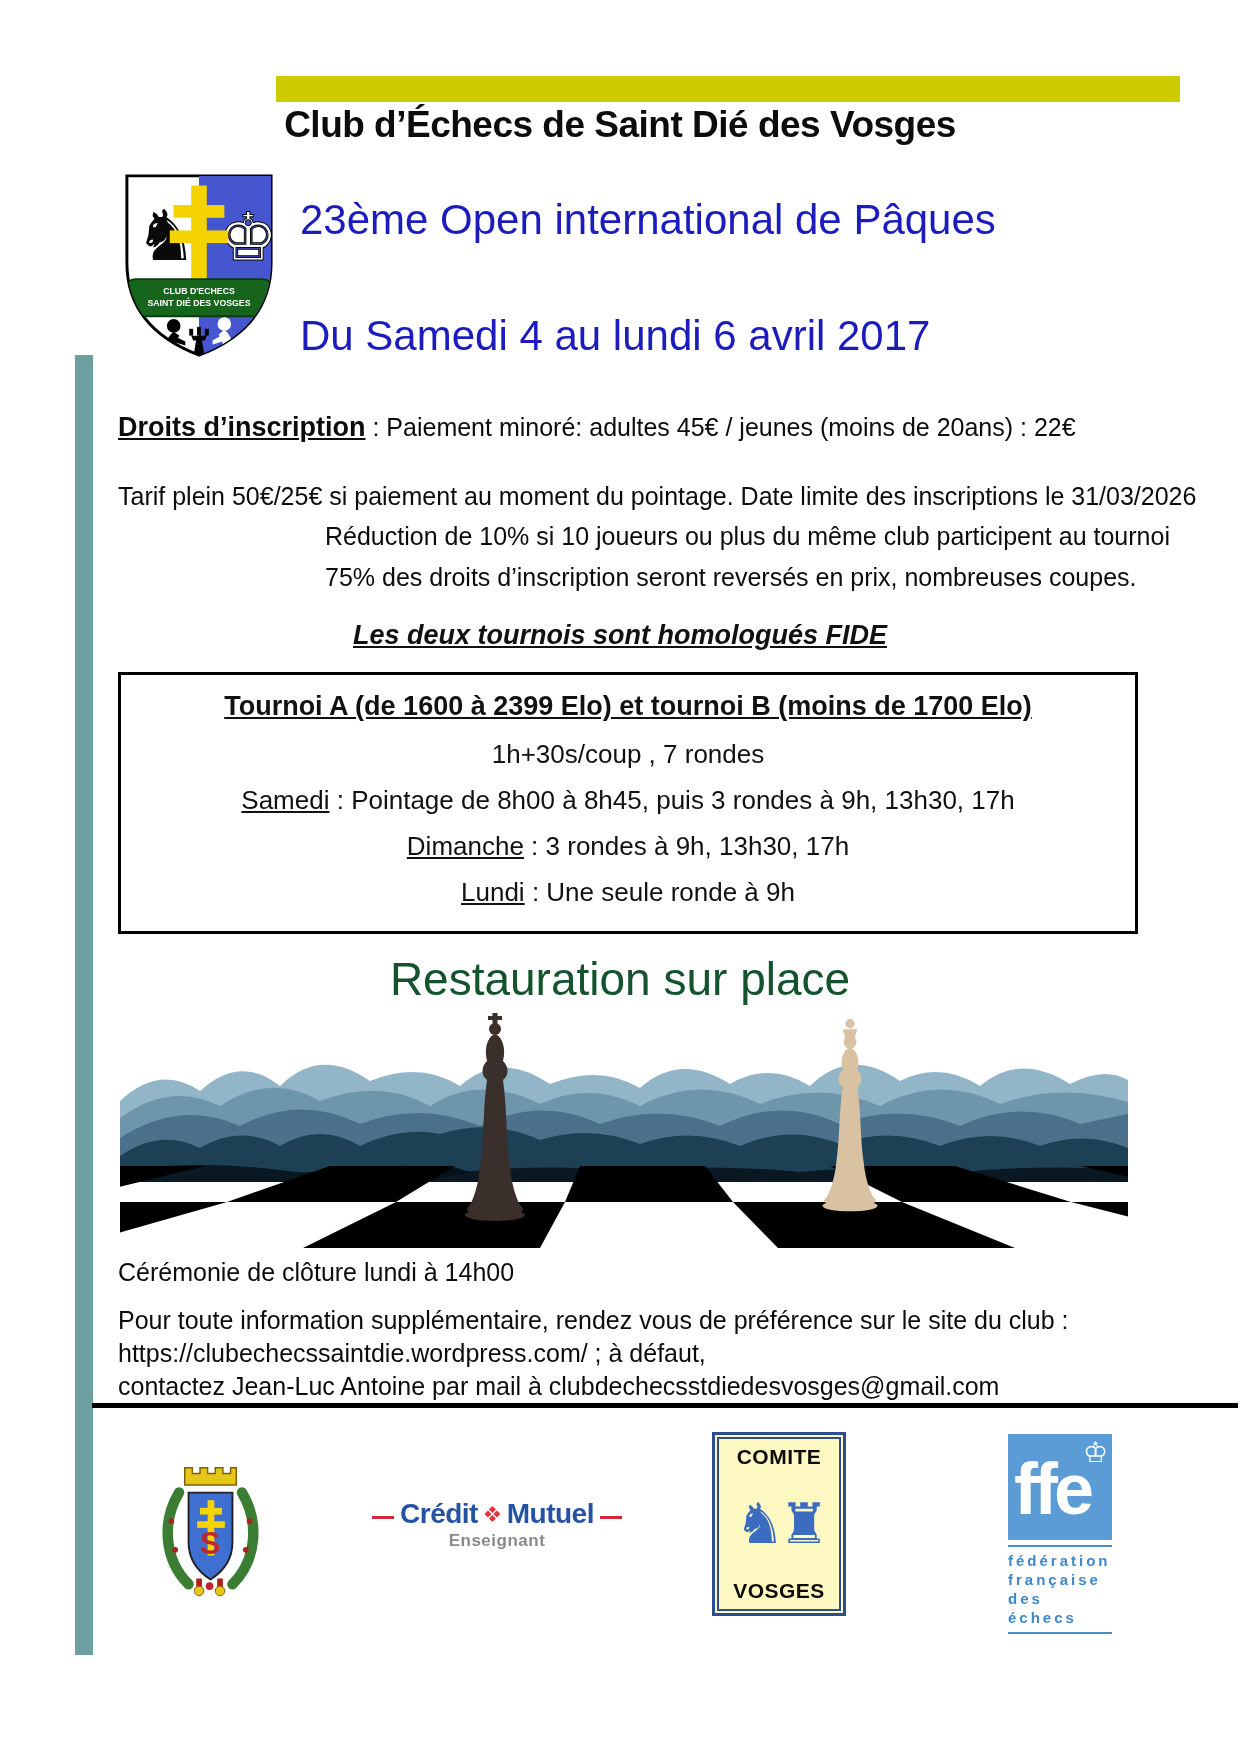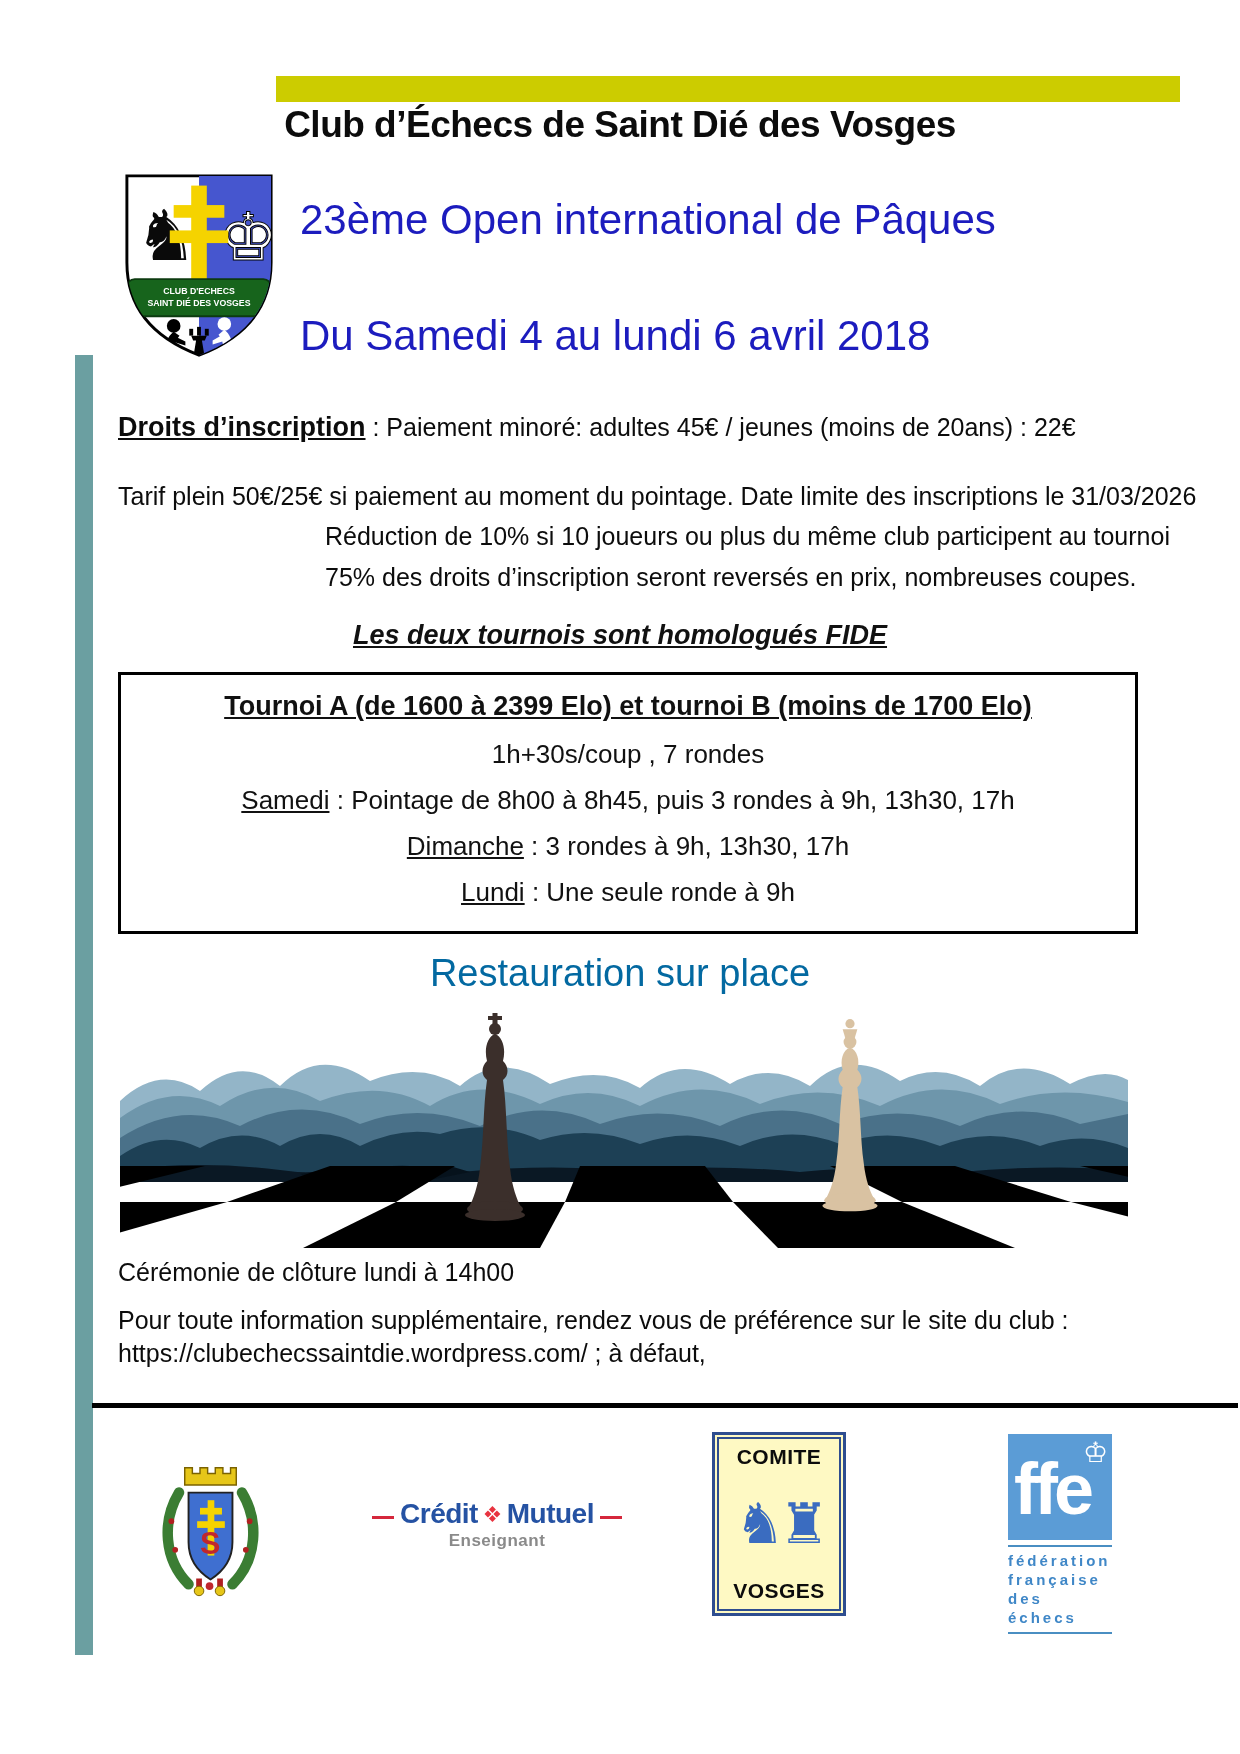--- a/index.html
+++ b/index.html
@@ -29,21 +29,21 @@
 
   .schedule-box{left:118px;top:672px;width:1014px;height:256px;border:3px solid #000;}
   .schedule-box .line{position:absolute;left:0;width:100%;text-align:center;font-size:26px;}
   .sb-title{top:16px;font-weight:bold;text-decoration:underline;font-size:27px !important;}
   .sb-cadence{top:64px;}
   .sb-r0{top:110px;}
   .sb-r1{top:156px;}
   .sb-r2{top:202px;}
   .day-u{text-decoration:underline;}
 
-  .restauration{left:0;top:952px;width:1240px;text-align:center;font-size:38px;color:#0369a1;}
+  .restauration{left:0;top:952px;width:1240px;text-align:center;font-size:46px;color:#14532d;}
 
   .artwork{left:120px;top:1006px;width:1008px;height:242px;}
 
   .ceremony{left:118px;top:1258px;width:1000px;}
   .info-block{left:118px;top:1304px;width:1080px;line-height:33px;}
 
   .black-rule{left:92px;top:1403px;width:1146px;height:5px;background:#000;}
 
   
   .arms{left:158px;top:1452px;width:105px;height:148px;}
@@ -109,21 +109,21 @@
         <path d="M106,168 L94,175 L94,179 L104,176 Z" fill="#fff"></path>
         <path d="M72,170 h16 l-2,5 h-3 l3,18 h-12 l3,-18 h-3 Z" fill="#000"></path>
         <rect x="70" y="163" width="4" height="7" fill="#000"></rect>
         <rect x="78" y="161" width="4" height="9" fill="#000"></rect>
         <rect x="86" y="163" width="4" height="7" fill="#000"></rect>
       </g>
     </g>
   </svg>
 
   <div class="abs event-title">23ème Open international de Pâques</div>
-  <div class="abs date-line">Du Samedi 4 au lundi 6 avril 2018</div>
+  <div class="abs date-line">Du Samedi 4 au lundi 6 avril 2017</div>
 
   <div class="abs body-text p1">
     <b>Droits d’inscription</b><span> : Paiement minoré: adultes  45€ / jeunes (moins de 20ans) : 22€</span>
   </div>
   <div class="abs body-text p3">Tarif plein 50€/25€ si paiement au moment du pointage. Date limite des inscriptions le 31/03/2026</div>
   <div class="abs body-text p-reduction">Réduction de 10% si 10 joueurs ou plus du même club participent au tournoi</div>
   <div class="abs body-text p-prix">75% des droits d’inscription seront reversés en prix, nombreuses coupes.</div>
 
   <div class="abs fide-line">Les deux tournois sont homologués FIDE</div>
 
@@ -179,20 +179,21 @@
       <path d="M0,-170 C-8,-167 -11,-156 -8,-146 C-14,-140 -14,-132 -8,-127 C-12,-100 -11,-72 -15,-44 C-17,-26 -22,-13 -26,-6 L26,-6 C22,-13 17,-26 15,-44 C11,-72 12,-100 8,-127 C14,-132 14,-140 8,-146 C11,-156 8,-167 0,-170 Z"></path>
       <ellipse cx="0" cy="-4" rx="28" ry="8"></ellipse>
       <ellipse cx="0" cy="2" rx="30" ry="6"></ellipse>
     </g>
   </svg>
 
   <div class="abs body-text ceremony">Cérémonie de clôture lundi à 14h00</div>
   <div class="abs body-text info-block">
     <div>Pour toute information supplémentaire, rendez vous de préférence sur le site du club :</div>
     <div>https://clubechecssaintdie.wordpress.com/ ; à défaut,</div>
+    <div>contactez Jean-Luc Antoine par mail à clubdechecsstdiedesvosges@gmail.com</div>
   </div>
 
   <div class="abs black-rule"></div>
 
   <svg class="abs arms" viewBox="0 0 110 150">
     <path d="M28,32 L28,14 L36,14 L36,20 L44,20 L44,14 L52,14 L52,20 L60,20 L60,14 L68,14 L68,20 L76,20 L76,14 L82,14 L82,32 Z" fill="#e6c619" stroke="#7a6200" stroke-width="1.5"></path>
     <path d="M22,40 C4,70 6,110 32,136" stroke="#3b7d33" stroke-width="11" fill="none" stroke-linecap="round"></path>
     <path d="M88,40 C106,70 104,110 78,136" stroke="#3b7d33" stroke-width="11" fill="none" stroke-linecap="round"></path>
     <circle cx="14" cy="70" r="3" fill="#b02020"></circle>
       <circle cx="18" cy="100" r="3" fill="#b02020"></circle>

